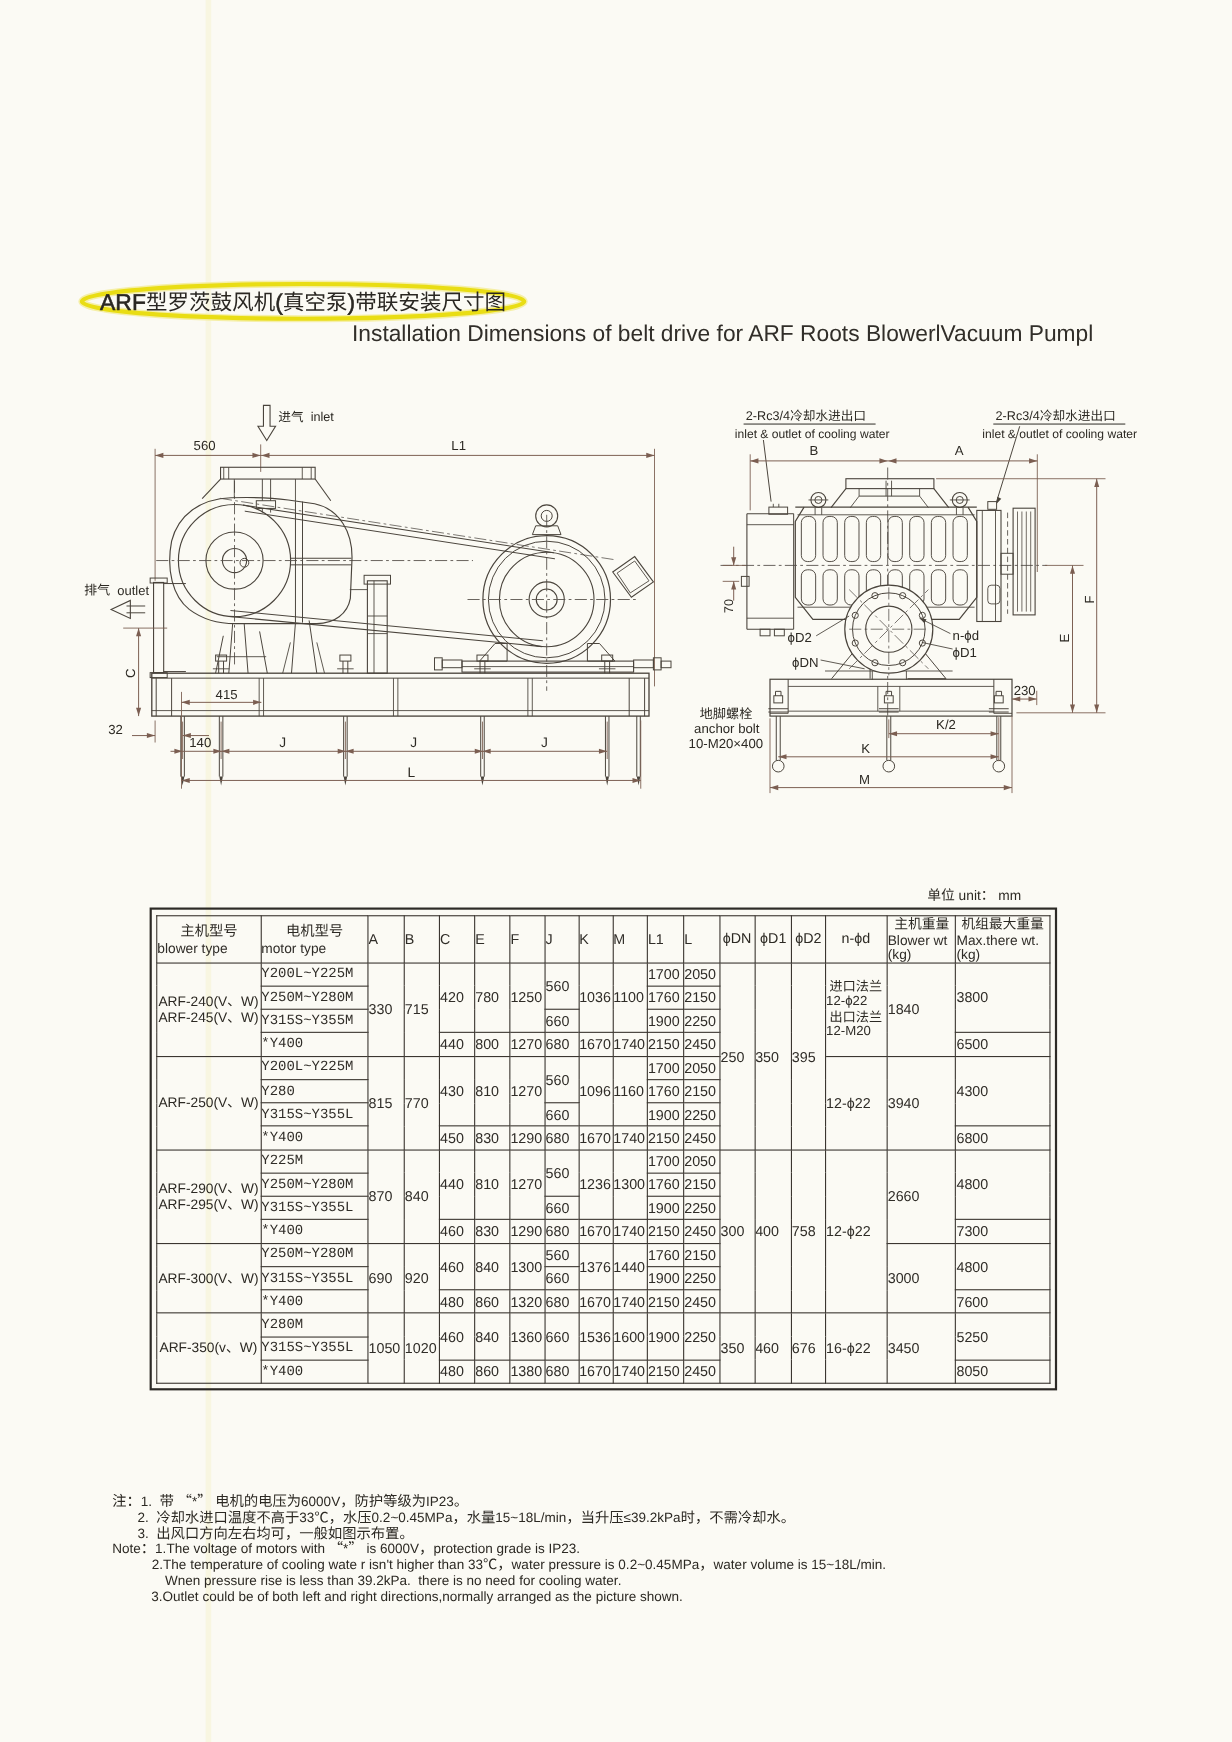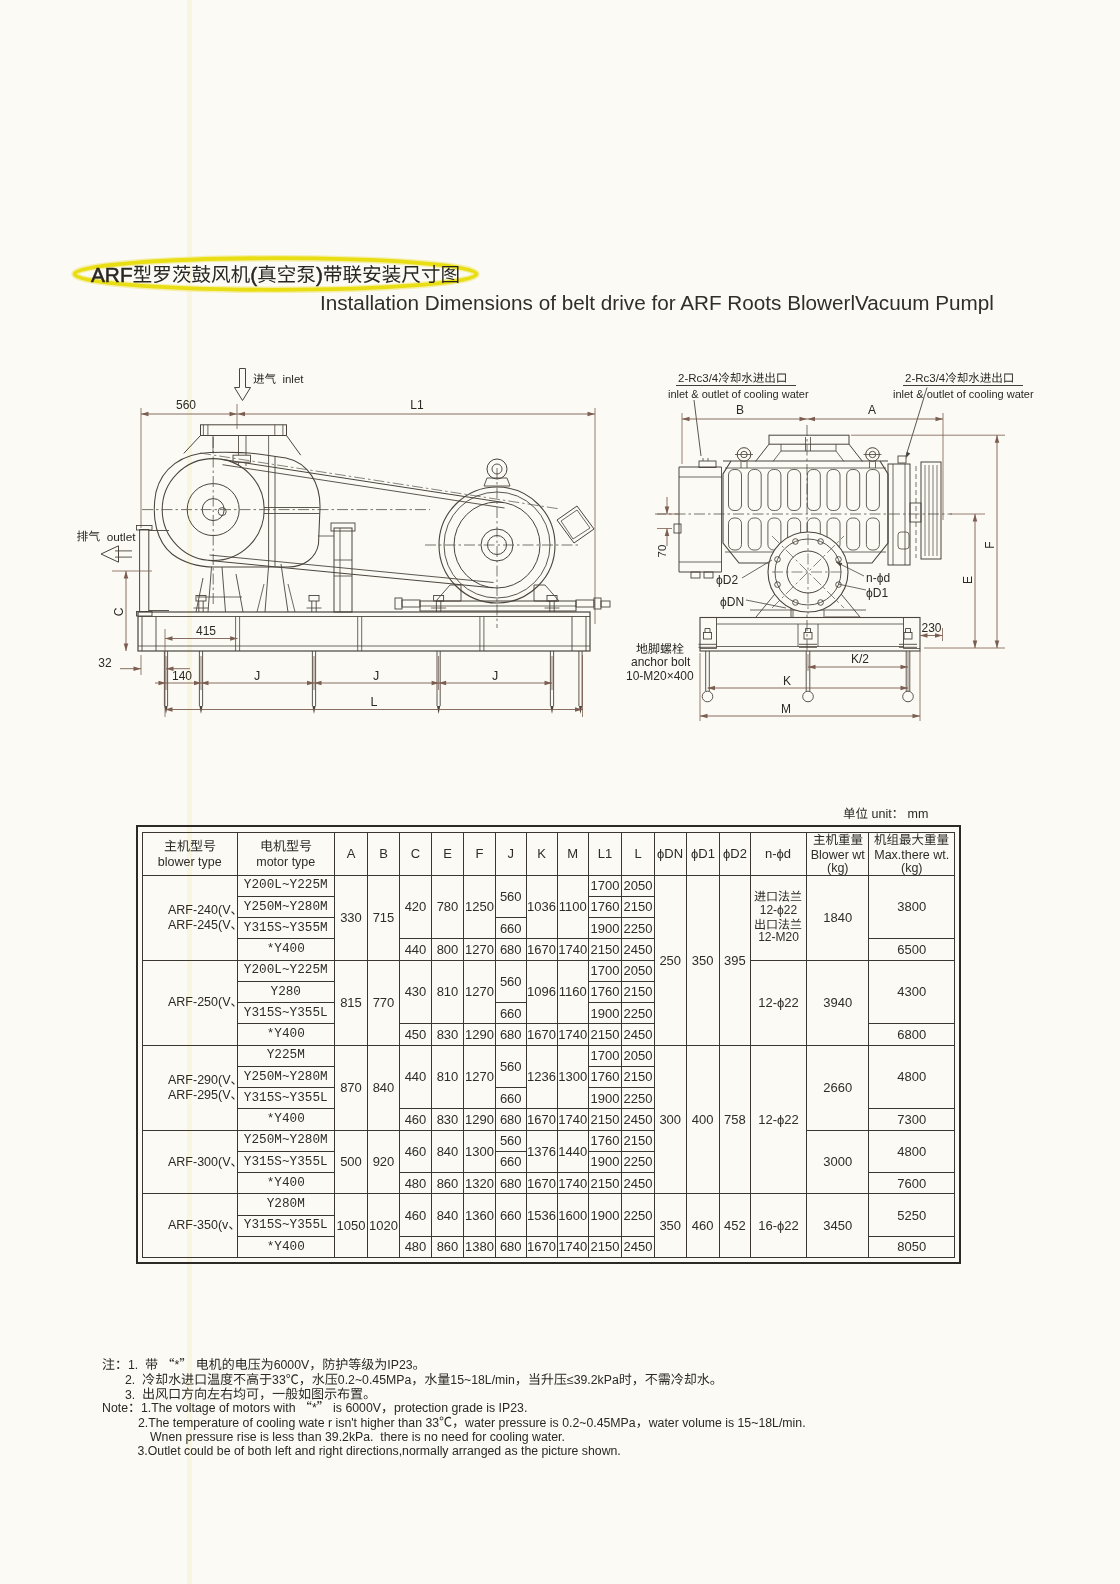--- a/index.html
+++ b/index.html
@@ -1,24 +1,24 @@
 <!DOCTYPE html>
 <html><head><meta charset="utf-8"><style>
 html,body{margin:0;padding:0;}
 body{width:1120px;height:1584px;background:#fbfaf4;position:relative;overflow:hidden;
      font-family:"Liberation Sans",sans-serif;}
 #pagesvg{position:absolute;left:0;top:0;}
 #stripe{position:absolute;left:187px;top:0;width:5px;height:1584px;background:rgba(238,234,160,.22);}
 #tbl{position:absolute;left:136px;top:825px;width:821px;height:435px;border:2px solid #2d2a26;background:transparent;}
 #tbl table{margin:5px 0 0 4px;border-collapse:collapse;table-layout:fixed;width:812px;
-           font-size:13px;color:#302d28;text-align:center;}
+           font-size:13px;color:#302d28;text-align:left;}
 #tbl td{border:1px solid #3b3630;padding:0;height:20.25px;overflow:hidden;white-space:nowrap;
         vertical-align:middle;line-height:1;}
 #tbl tr.h td{height:39.5px;}
-#tbl td.bl{font-size:12.5px;line-height:1.35;padding-left:24px;}
+#tbl td.bl{font-size:12.5px;line-height:1.35;}
 #tbl td.mo{font-size:12.7px;font-family:Liberation Mono, monospace;}
 .hc svg,.cj{display:block;margin:0 auto;}
 .hl{font-size:12.5px;margin-top:1px;}
 .fl{font-size:12px;line-height:1.16;}
 .fl svg{margin:0 auto;}
 </style></head>
 <body>
 <div id="stripe"></div>
 <svg id="pagesvg" width="1120" height="1584" viewBox="0 0 1120 1584" font-family="Liberation Sans, sans-serif">
 <defs>
@@ -885,21 +885,21 @@
         </tr>
         <tr>
           <td rowspan="3" class="bl">
             <svg class="cj" width="93.0" height="14.5" viewBox="0 0 93.0 14.5">
               <text xml:space="preserve" x="1.0" y="11.1" font-size="12.5" fill="#2c2923">ARF-300(V</text>
               <use href="#c3001" fill="#2c2923" transform="translate(63.5 11.1) scale(0.0125 -0.0125)"></use>
               <text xml:space="preserve" x="76.0" y="11.1" font-size="12.5" fill="#2c2923">W)</text>
             </svg>
           </td>
           <td class="mo">Y250M~Y280M</td>
-          <td rowspan="3">500</td>
+          <td rowspan="3">690</td>
           <td rowspan="3">920</td>
           <td rowspan="2">460</td>
           <td rowspan="2">840</td>
           <td rowspan="2">1300</td>
           <td>560</td>
           <td rowspan="2">1376</td>
           <td rowspan="2">1440</td>
           <td>1760</td>
           <td>2150</td>
           <td rowspan="3">3000</td>
@@ -937,21 +937,21 @@
           <td rowspan="2">460</td>
           <td rowspan="2">840</td>
           <td rowspan="2">1360</td>
           <td rowspan="2">660</td>
           <td rowspan="2">1536</td>
           <td rowspan="2">1600</td>
           <td rowspan="2">1900</td>
           <td rowspan="2">2250</td>
           <td rowspan="3">350</td>
           <td rowspan="3">460</td>
-          <td rowspan="3">452</td>
+          <td rowspan="3">676</td>
           <td rowspan="3">16-ϕ22</td>
           <td rowspan="3">3450</td>
           <td rowspan="2">5250</td>
         </tr>
         <tr>
           <td class="mo">Y315S~Y355L</td>
         </tr>
         <tr>
           <td class="mo">*Y400</td>
           <td>480</td>

